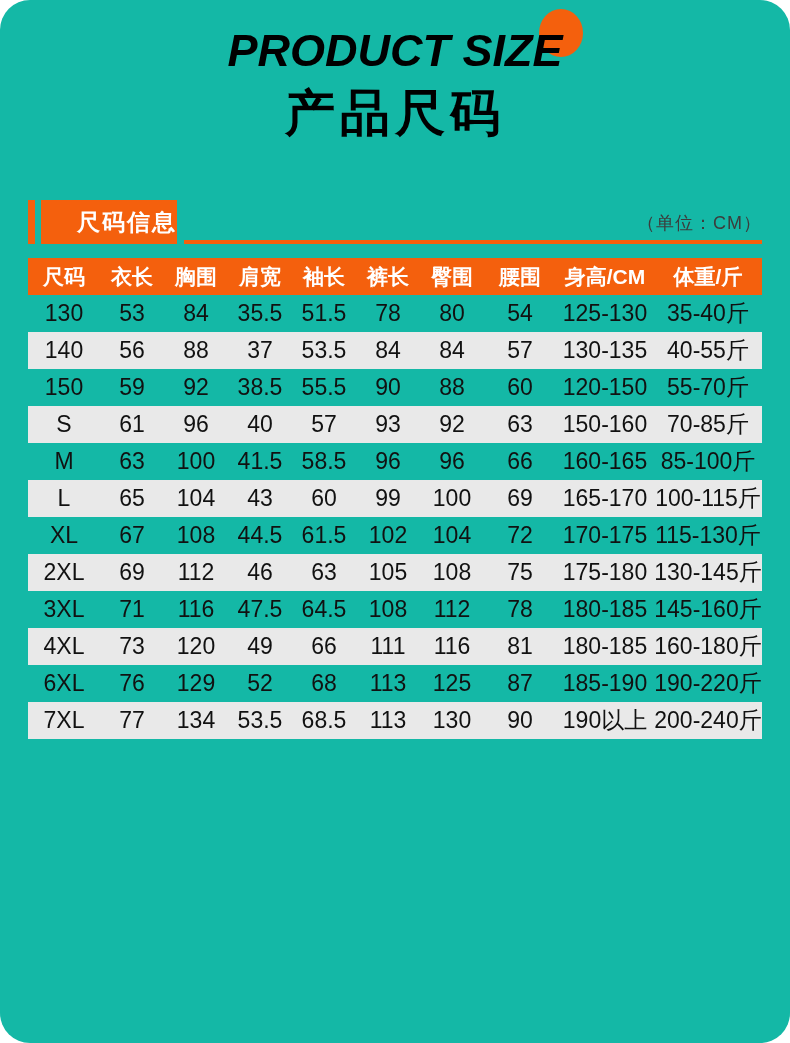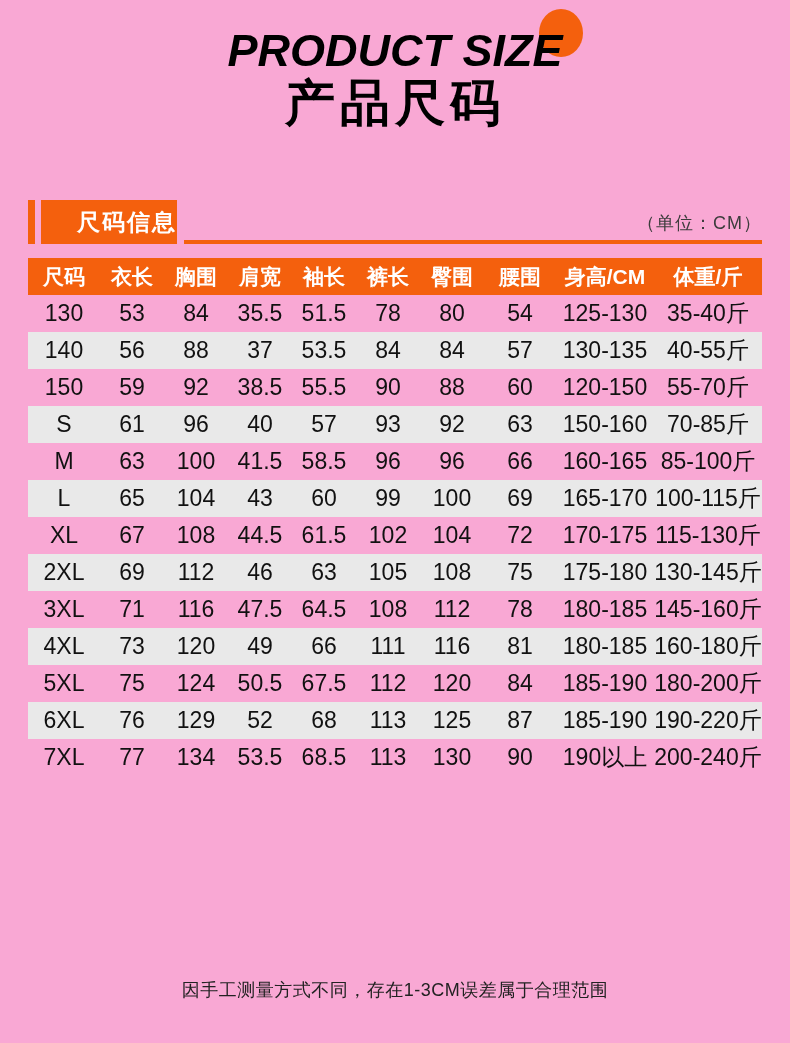--- a/index.html
+++ b/index.html
@@ -6,22 +6,23 @@
     --accent:#f4600d;
     --row-alt:#e9e9e9;
     --text:#111111;
   }
   *{margin:0;padding:0;box-sizing:border-box;}
   html,body{background:#ffffff;}
   body{font-family:"Liberation Sans","DejaVu Sans",sans-serif;color:var(--text);}
   .page{
     position:relative;
     width:790px;height:1043px;
-    background:#f9a8d4;
+    background:#14b8a6;
     overflow:hidden;
+    border-radius:30px;
   }
 
   
   .title-block{position:absolute;top:26px;left:0;width:100%;text-align:center;}
   .title-en-wrap{position:relative;display:inline-block;}
   .title-circle{
     position:absolute;
     right:-20px;top:-17px;
     width:44px;height:48px;
     border-radius:50%;
@@ -30,21 +31,21 @@
   }
   .title-en{
     position:relative;z-index:1;
     font-size:45px;line-height:1.1;
     font-style:italic;font-weight:800;
     letter-spacing:0px;
     color:#000;
     white-space:nowrap;
   }
   .title-zh{
-    margin-top:2px;
+    margin-top:12px;
     font-size:50px;line-height:1.0;
     font-weight:800;
     letter-spacing:5px;
     color:#000;
   }
 
   
   .section-head{
     position:absolute;top:200px;left:28px;right:28px;height:44px;
   }
@@ -264,32 +265,20 @@
           <td>120</td>
           <td>49</td>
           <td>66</td>
           <td>111</td>
           <td>116</td>
           <td>81</td>
           <td>180-185</td>
           <td>160-180斤</td>
         </tr>
         <tr>
-          <td>5XL</td>
-          <td>75</td>
-          <td>124</td>
-          <td>50.5</td>
-          <td>67.5</td>
-          <td>112</td>
-          <td>120</td>
-          <td>84</td>
-          <td>185-190</td>
-          <td>180-200斤</td>
-        </tr>
-        <tr>
           <td>6XL</td>
           <td>76</td>
           <td>129</td>
           <td>52</td>
           <td>68</td>
           <td>113</td>
           <td>125</td>
           <td>87</td>
           <td>185-190</td>
           <td>190-220斤</td>
@@ -302,15 +291,14 @@
           <td>68.5</td>
           <td>113</td>
           <td>130</td>
           <td>90</td>
           <td>190以上</td>
           <td>200-240斤</td>
         </tr>
       </tbody>
   </table>
 
-  <div class="footer-note">因手工测量方式不同，存在1-3CM误差属于合理范围</div>
 
 </div>
 
 </body></html>

